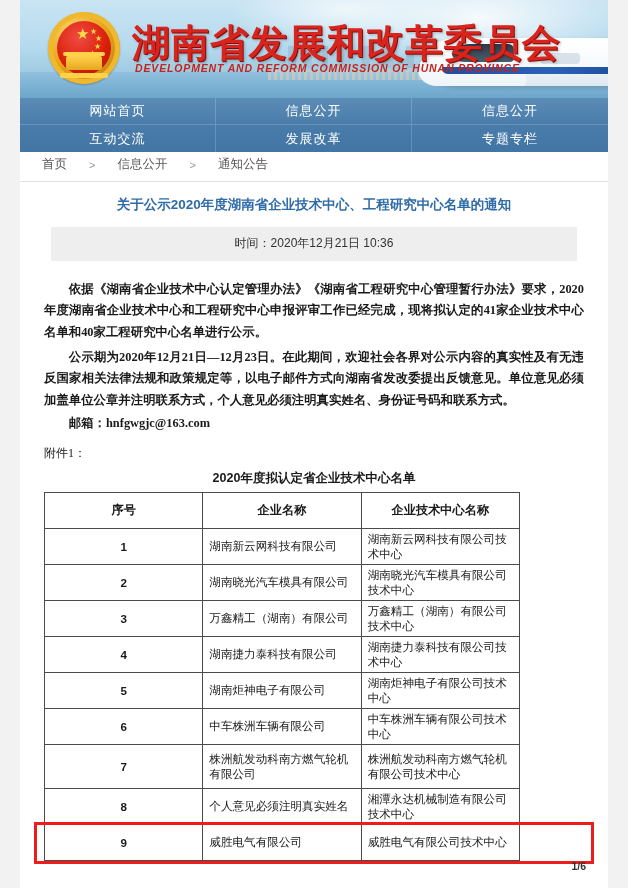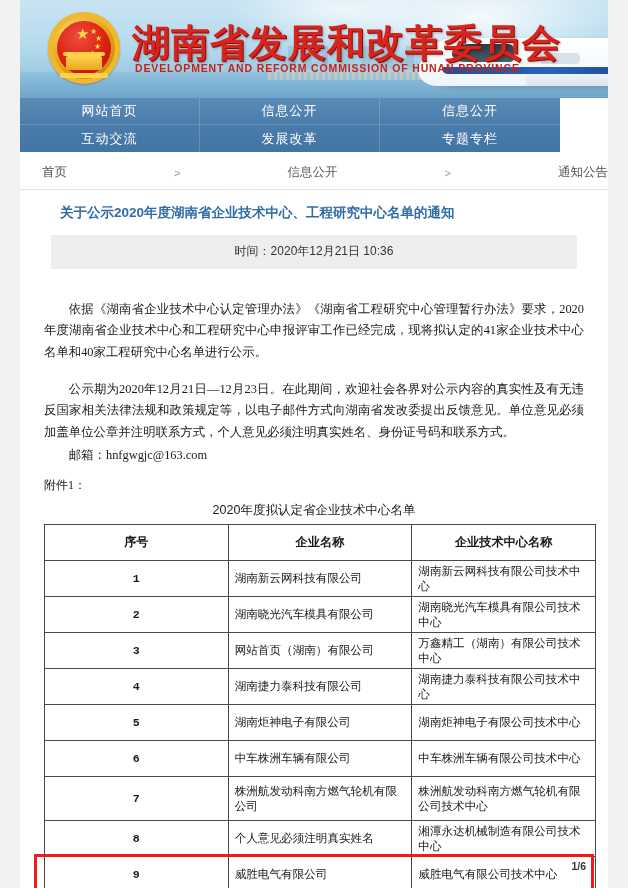--- a/index.html
+++ b/index.html
@@ -147,52 +147,53 @@
     color: #d8241c;
     font-family: "DejaVu Sans", "Liberation Sans", sans-serif;
     text-shadow: 1px 1px 0 #8a0c06, 2px 2px 3px rgba(0,0,0,.25);
     white-space: nowrap;
   }
   .banner-sub {
     position: absolute; left: 115px; top: 62px;
     font-size: 10.5px; font-weight: bold; letter-spacing: .85px;
     color: #c4241c;
     white-space: nowrap;
+    font-style: italic;
   }
 
   
   .nav {
-    width: 540px; height: 54px;
+    width: 588px; height: 54px;
     background: linear-gradient(180deg,#5b8cb6 0%, #4a7cab 50%, #4375a4 100%);
     display: grid;
     grid-template-columns: 1fr 1fr 1fr;
     grid-template-rows: 27px 27px;
   }
   .nav-item {
     display: flex; align-items: center; justify-content: center;
     color: #ffffff; font-size: 13px; letter-spacing: 1px;
     cursor: pointer;
     border-right: 1px solid rgba(255,255,255,.18);
   }
   .nav-item:nth-child(3n) { border-right: none; }
   .nav-item:nth-child(-n+3) { border-bottom: 1px solid rgba(255,255,255,.18); }
 
   
   .crumb {
-    padding: 12px 0 8px 22px;
+    padding: 4px 0 8px 22px;
     font-size: 12.5px; color: #555555;
     display: flex; align-items: center; gap: 22px;
     border-bottom: 1px solid #e2e2e2;
-    justify-content: space-between;
   }
   .crumb span { cursor: pointer; }
   .crumb .sep { color: #999999; cursor: default; font-size: 11px; }
 
   
   .art-title {
+    text-align: center;
     color: #2f6ca8;
     font-size: 13.5px; font-weight: bold;
     padding: 14px 40px 12px 40px;
     line-height: 1.4;
   }
   .meta-bar {
     margin: 0 31px;
     background: #eeeeee;
     height: 34px;
     display: flex; align-items: center; justify-content: center;
@@ -200,40 +201,40 @@
   }
 
   .body-text {
     padding: 14px 24px 0 24px;
     font-family: "Liberation Serif", "DejaVu Serif", serif;
     font-size: 12.4px;
     line-height: 1.72;
     color: #1a1a1a;
     text-align: justify;
   }
-  .body-text p { margin: 16px 0 1px 0; text-indent: 2em; }
+  .body-text p { margin: 4px 0 1px 0; text-indent: 2em; font-weight: bold; }
   .body-text p.noind { text-indent: 2em; margin-top: 2px; }
   .attach {
     padding: 10px 24px 2px 24px;
     font-family: "Liberation Serif", "DejaVu Serif", serif;
     font-size: 12px; color: #1a1a1a;
   }
   .tbl-title {
     text-align: center;
-    font-size: 12.5px; font-weight: normal;
+    font-size: 12.5px; font-weight: bold;
     color: #1a1a1a;
     padding: 6px 0 5px 0;
   }
 
   
   .tbl-wrap { padding: 0 24px; position: relative; }
   table.list {
-    width: 552px;
+    width: 476px;
     border-collapse: collapse;
-    font-family: Liberation Mono, monospace;
+    font-family: Liberation Sans, sans-serif;
     table-layout: fixed;
   }
   table.list th, table.list td {
     border: 1px solid #4a4a4a;
     font-size: 11.6px;
     color: #1a1a1a;
     height: 36px;
     padding: 2px 6px;
     vertical-align: middle;
   }
@@ -340,21 +341,21 @@
             <td class="c-company">湖南新云网科技有限公司</td>
             <td class="c-center">湖南新云网科技有限公司技术中心</td>
           </tr>
           <tr>
             <td class="c-no">2</td>
             <td class="c-company">湖南晓光汽车模具有限公司</td>
             <td class="c-center">湖南晓光汽车模具有限公司技术中心</td>
           </tr>
           <tr>
             <td class="c-no">3</td>
-            <td class="c-company">网站首页（湖南）有限公司</td>
+            <td class="c-company">万鑫精工（湖南）有限公司</td>
             <td class="c-center">万鑫精工（湖南）有限公司技术中心</td>
           </tr>
           <tr>
             <td class="c-no">4</td>
             <td class="c-company">湖南捷力泰科技有限公司</td>
             <td class="c-center">湖南捷力泰科技有限公司技术中心</td>
           </tr>
           <tr>
             <td class="c-no">5</td>
             <td class="c-company">湖南炬神电子有限公司</td>

